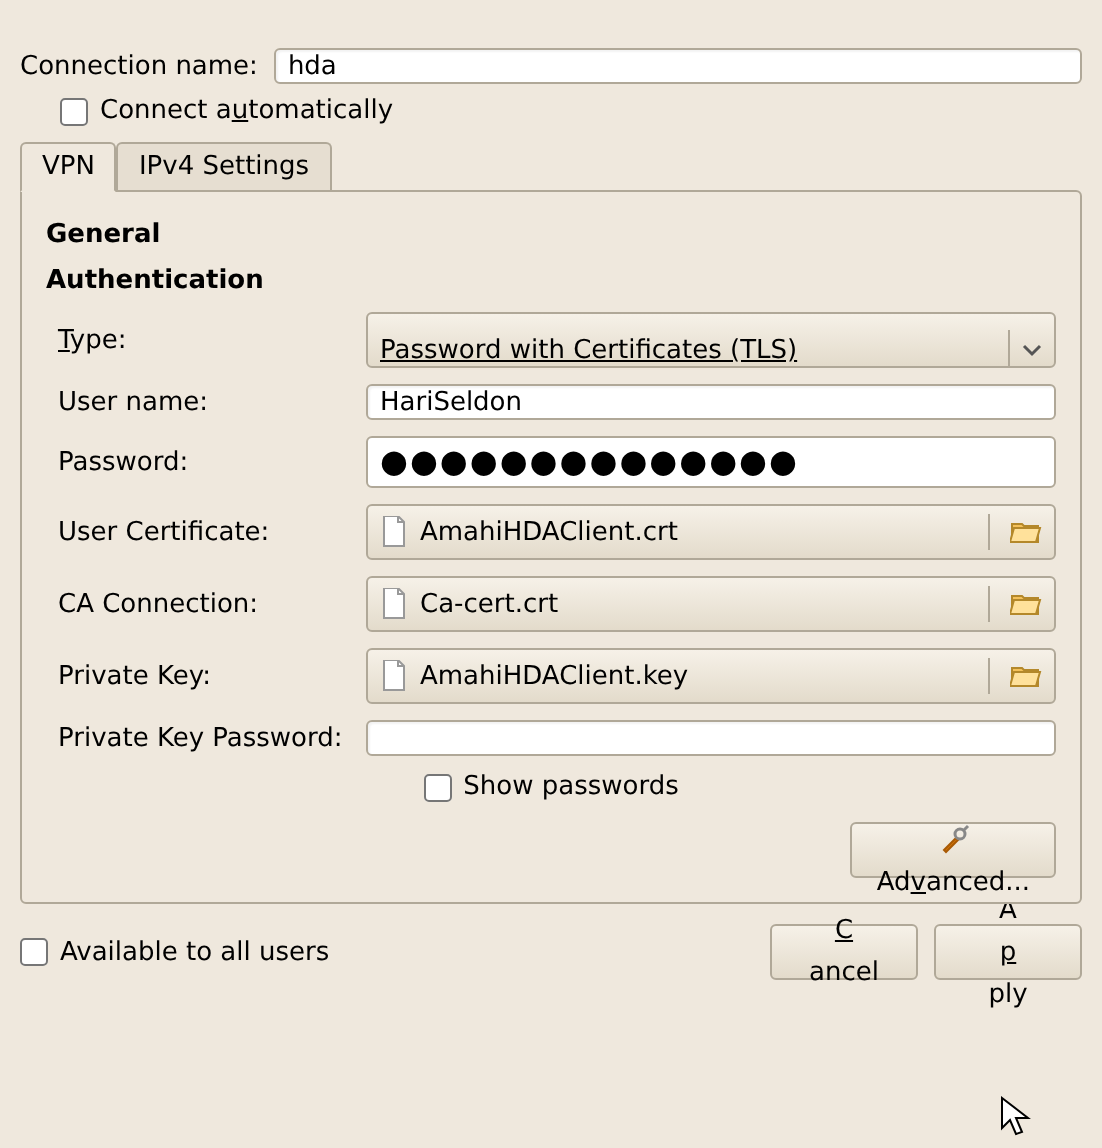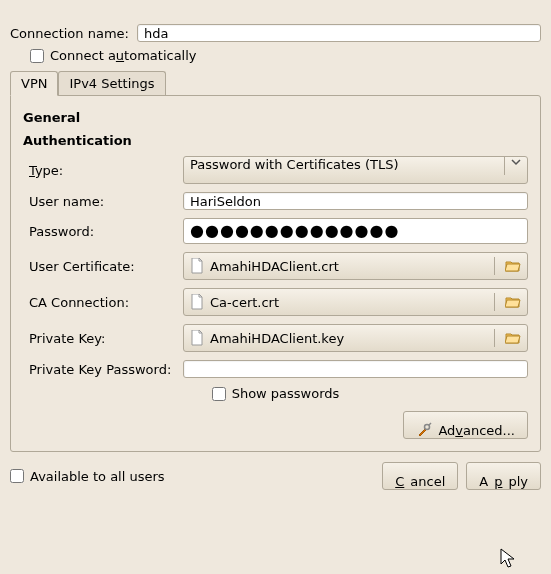--- a/index.html
+++ b/index.html
@@ -61,27 +61,28 @@
     position: relative;
     z-index: 1;
   }
   .section-title { font-weight: bold; margin: 4px 0 8px; }
   .form-row { display: flex; align-items: center; margin-bottom: 8px; }
   .form-row .lbl { width: 160px; padding-left: 6px; }
   .form-row .ctl { flex: 1 1 auto; display: flex; }
   .select {
     flex: 1;
     display: flex;
-    align-items: flex-start;
+    align-items: flex-end;
     height: 28px;
     border: 1px solid #b0a898;
     background: linear-gradient(#f6f1e8, #e3dbcb);
     border-radius: 3px;
     padding: 0 6px;
     cursor: pointer;
+    text-decoration: underline;
   }
   .select .sel-text { flex: 1; }
   .select .sep {
     width: 1px; height: 18px; background: #b0a898; margin: 0 6px;
   }
   .chev { font-size: 11px; color: #555; }
   .file-picker {
     flex: 1;
     display: flex;
     align-items: center;
@@ -107,22 +108,23 @@
   .adv-row { display: flex; justify-content: flex-end; }
   .btn {
     height: 28px;
     border: 1px solid #b0a898;
     background: linear-gradient(#f6f1e8, #e3dbcb);
     border-radius: 3px;
     padding: 0 12px;
     font: inherit;
     cursor: pointer;
     display: inline-flex;
-    align-items: flex-end;
+    align-items: center;
     gap: 6px;
+    flex-direction: column;
   }
   .footer {
     display: flex;
     align-items: center;
     margin-top: 10px;
   }
   .footer .spacer { flex: 1; }
   .footer .btn { min-width: 74px; justify-content: center; margin-left: 8px; }
   .dots { letter-spacing: 1px; font-size: 16px; line-height: 16px; }
   .cursor {

